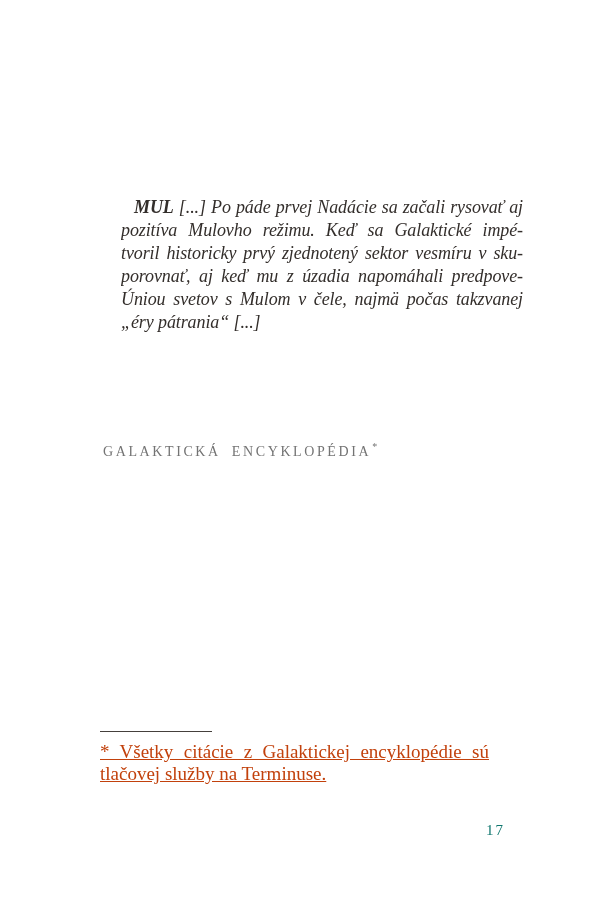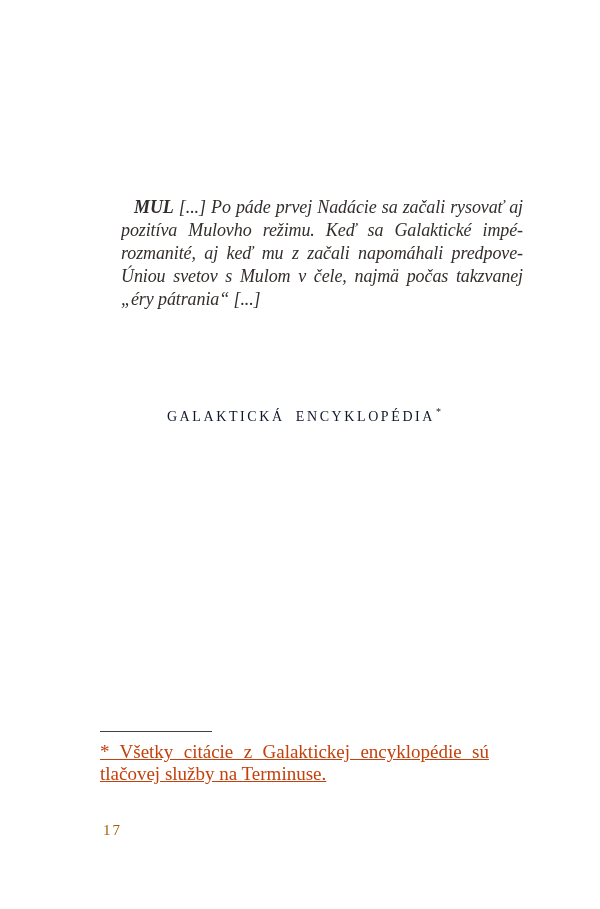--- a/index.html
+++ b/index.html
@@ -40,27 +40,27 @@
     font-weight: 700;
   }
   .q-last {
     text-align: right;
     text-align-last: left;
   }
   
   .attribution {
     position: absolute;
     left: 103px;
-    top: 406px;
+    top: 441px;
     width: 402px;
-    text-align: center;
+    text-align: left;
     font-size: 14px;
     letter-spacing: 2.6px;
     word-spacing: 5px;
-    color: #0f172a;
+    color: #737373;
     white-space: nowrap;
   }
   .attribution .asterisk {
     display: inline-block;
     font-size: 10px;
     vertical-align: 6px;
     letter-spacing: 0;
     margin-left: 1px;
   }
   
@@ -89,35 +89,36 @@
   .fn-last {
     text-align: left;
     text-align-last: left;
   }
   
   .page-num {
     position: absolute;
     left: 103px;
     top: 822px;
     width: 402px;
-    text-align: left;
+    text-align: right;
     font-size: 15px;
     letter-spacing: 2px;
-    color: #a16207;
+    color: #0f766e;
   }
 </style>
 </head>
 <body>
 
 <div class="page">
 
   <div class="quote">
     <div class="q-line q-first"><span class="q-lead">MUL</span><span> [...] Po páde prvej Nadácie sa začali rysovať aj</span></div>
     <div class="q-line">pozitíva Mulovho režimu. Keď sa Galaktické impé-</div>
-    <div class="q-line">rozmanité, aj keď mu z začali napomáhali predpove-</div>
+    <div class="q-line">tvoril historicky prvý zjednotený sektor vesmíru v sku-</div>
+    <div class="q-line">porovnať, aj keď mu z úzadia napomáhali predpove-</div>
     <div class="q-line">Úniou svetov s Mulom v čele, najmä počas takzvanej</div>
     <div class="q-line q-last">„éry pátrania“ [...]</div>
   </div>
 
   <div class="attribution"><span>GALAKTICKÁ ENCYKLOPÉDIA</span><span class="asterisk">*</span></div>
 
   <div class="footnote">
     <div class="fn-rule"></div>
     <div class="fn-line">* Všetky citácie z Galaktickej encyklopédie sú reprodukované zo</div>
     <div class="fn-line fn-last">tlačovej služby na Terminuse.</div>

